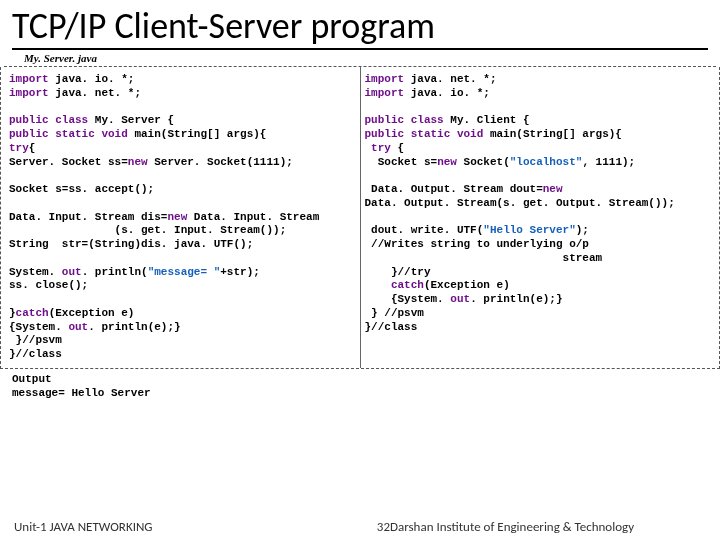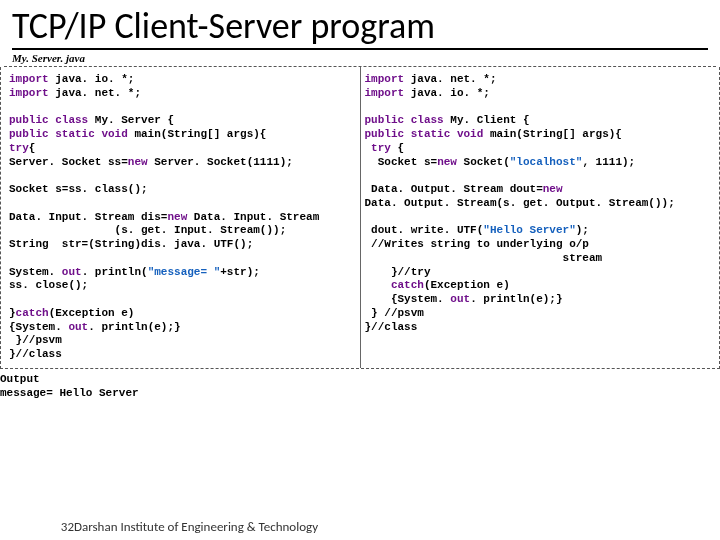--- a/index.html
+++ b/index.html
@@ -18,20 +18,21 @@
     color: #000;
   }
   .underline {
     height: 2px;
     background: #000;
     margin: 0 12px 2px 12px;
   }
   .headers {
     display: flex;
     padding: 0 12px;
+    margin-left: 12px;
   }
   .header-left, .header-right {
     flex: 1;
     font-family: "Times New Roman", serif;
     font-size: 11px;
     font-style: italic;
     font-weight: bold;
   }
   .header-right { padding-left: 6px; }
   .dashed-line {
@@ -56,21 +57,21 @@
   }
   .col-left {
     border-right: 1px solid #666;
   }
   .kw { color: #6f0f8a; } 
   .str { color: #1560bd; }
   .output-block {
     font-family: Consolas, "Courier New", monospace;
     font-size: 11px;
     font-weight: bold;
-    padding: 4px 12px 0 0;
+    padding: 4px 12px 0 12px;
     line-height: 1.25;
     white-space: pre;
   }
   .footer {
     position: absolute;
     bottom: 6px;
     left: 0;
     right: 0;
     display: flex;
     align-items: center;
@@ -96,21 +97,21 @@
 
 <div class="code-area">
   <div class="col col-left"><span class="kw">import</span><span> java. io. *;</span>
 <span class="kw">import</span><span> java. net. *;</span>
 <span></span>
 <span class="kw">public class </span><span>My. Server {</span>
 <span class="kw">public static void </span><span>main(String[] args){</span>
 <span class="kw">try</span><span>{</span>
 <span>Server. Socket ss=</span><span class="kw">new</span><span> Server. Socket(1111);</span>
 <span></span>
-<span>Socket s=ss. class();</span>
+<span>Socket s=ss. accept();</span>
 <span></span>
 <span>Data. Input. Stream dis=</span><span class="kw">new</span><span> Data. Input. Stream</span>
 <span>                (s. get. Input. Stream());</span>
 <span>String  str=(String)dis. java. UTF();</span>
 <span></span>
 <span>System. </span><span class="kw">out</span><span>. println(</span><span class="str">"message= "</span><span>+str);</span>
 <span>ss. close();</span>
 <span></span>
 <span>}</span><span class="kw">catch</span><span>(Exception e)</span>
 <span>{System. </span><span class="kw">out</span><span>. println(e);}</span>
@@ -134,15 +135,16 @@
 <span>    </span><span class="kw">catch</span><span>(Exception e)</span>
 <span>    {System. </span><span class="kw">out</span><span>. println(e);}</span>
 <span> } //psvm</span>
 <span>}//class</span></div>
 </div>
 
 <div class="output-block"><span>Output</span>
 <span>message= Hello Server</span></div>
 
 <div class="footer">
+  <div class="footer-left">Unit-1 JAVA NETWORKING</div>
   <div class="footer-center">32</div>
   <div class="footer-right">Darshan Institute of Engineering &amp; Technology</div>
 </div>
 
 </body></html>

